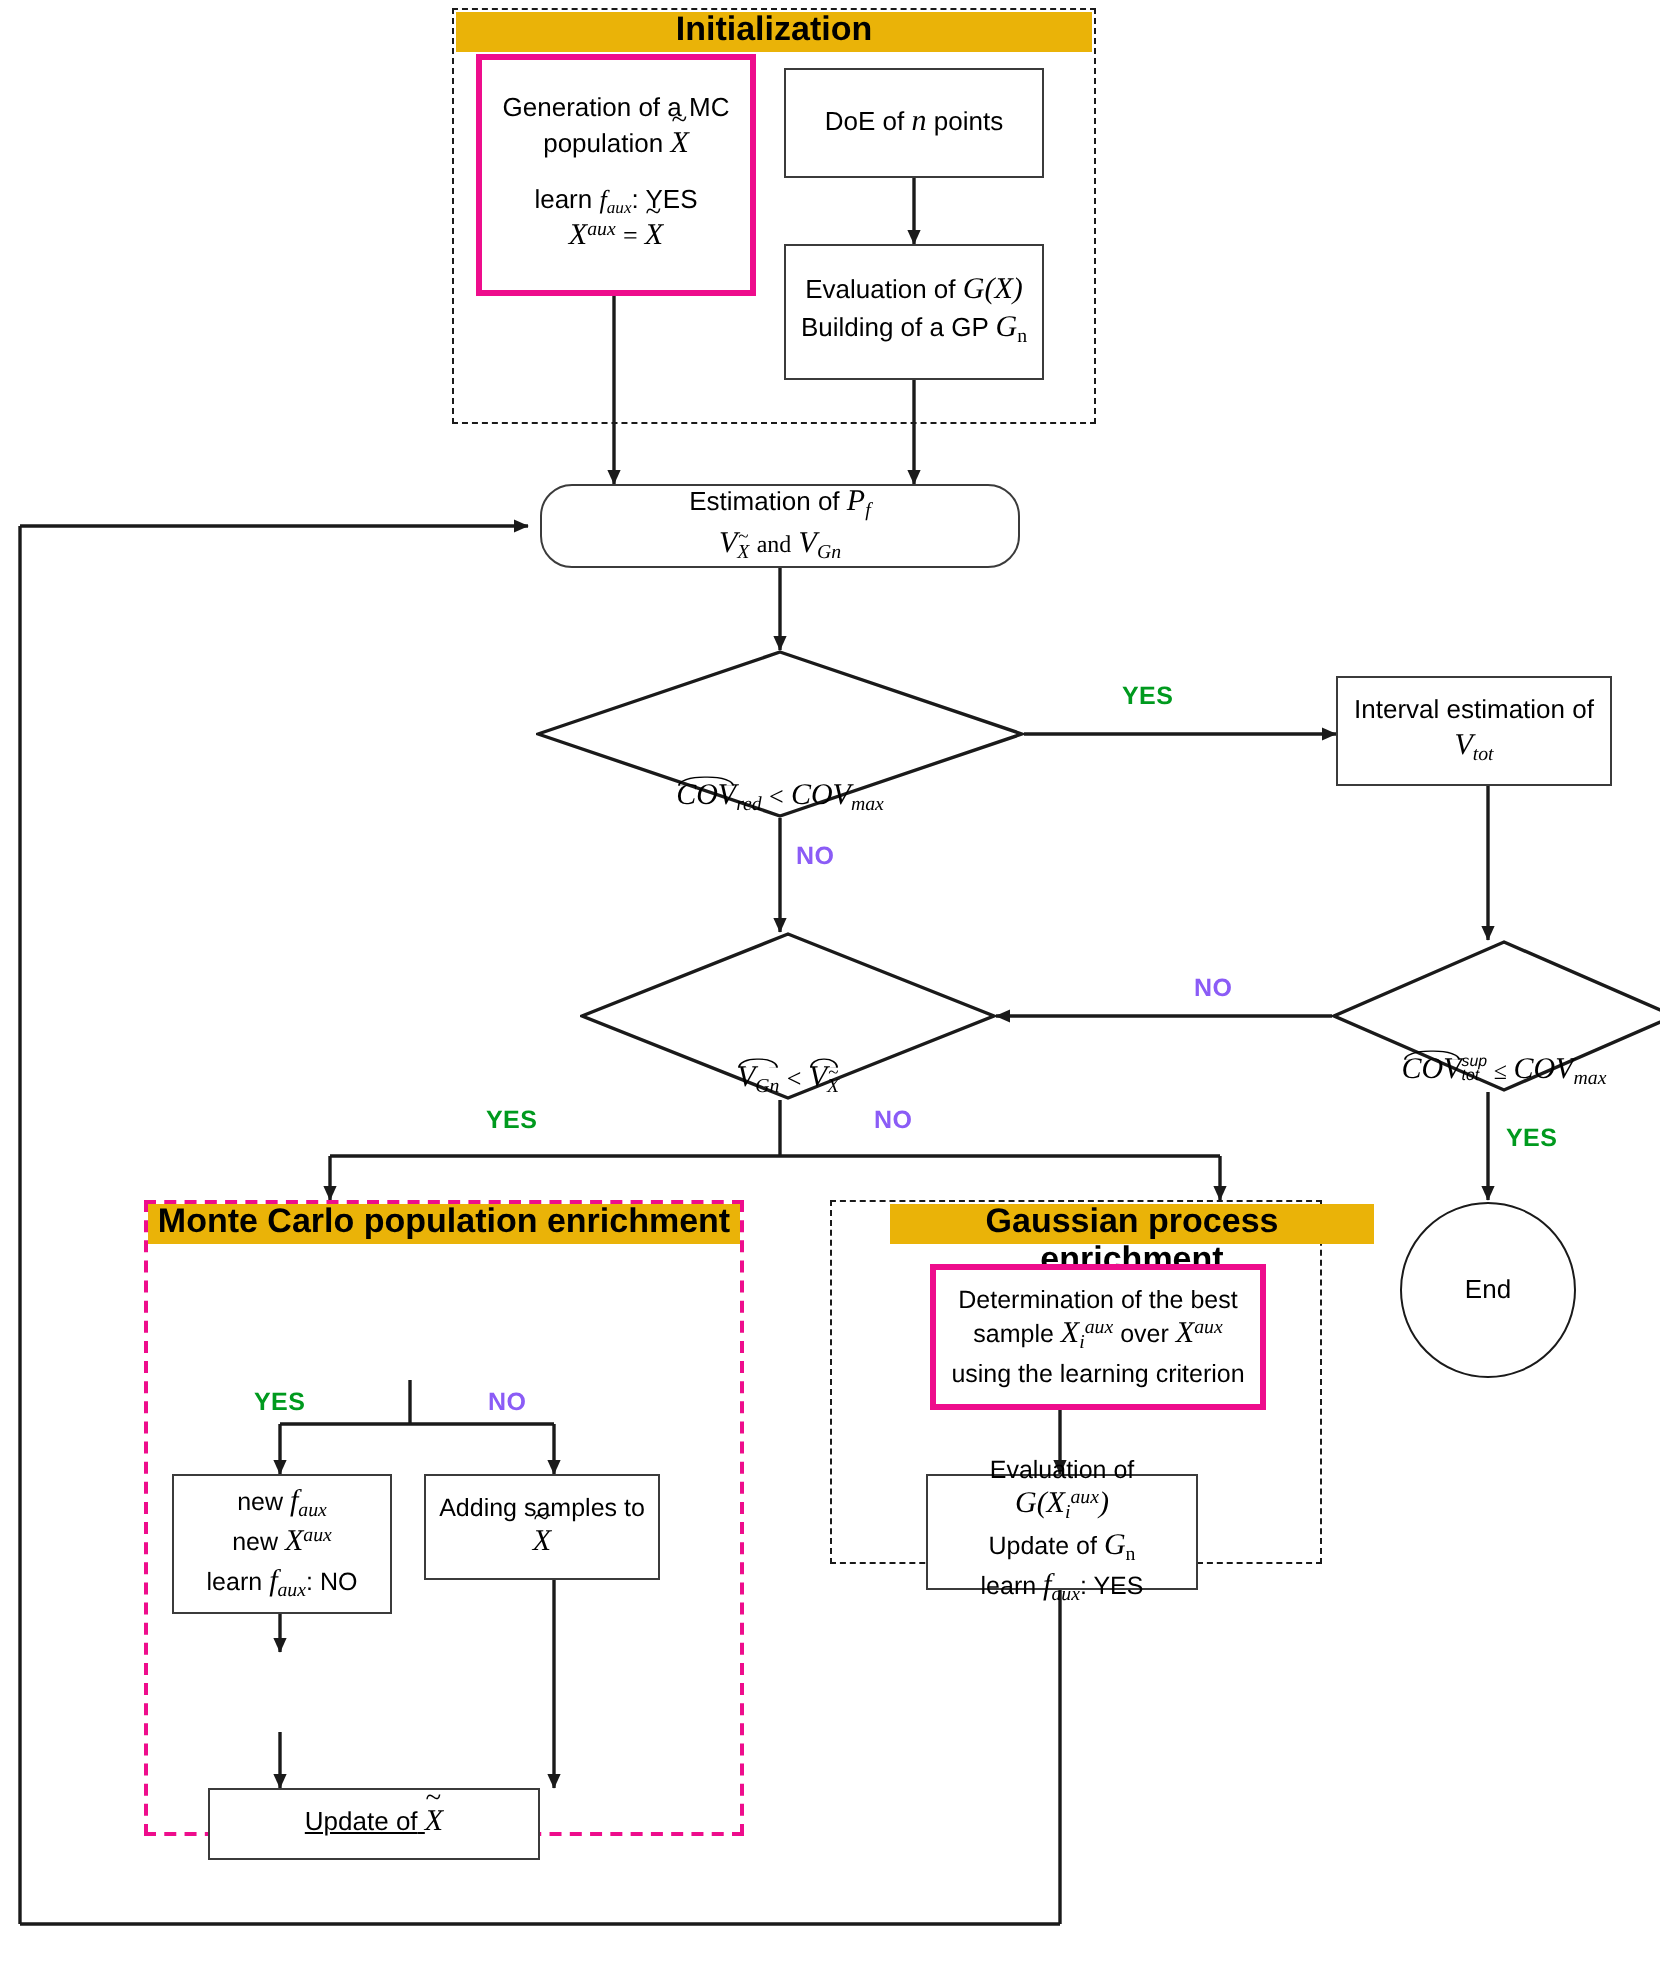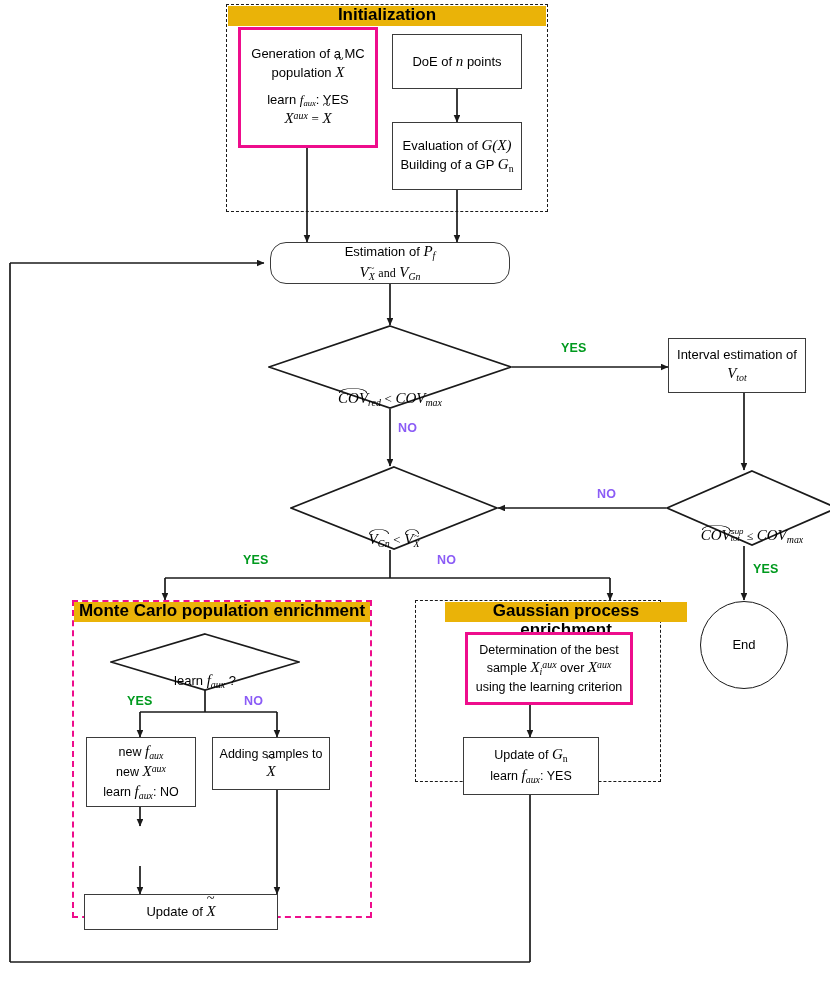--- a/index.html
+++ b/index.html
@@ -312,30 +312,20 @@
       <span class="mi big hat"><span>V</span><sub class="tld" style="font-style:italic;">X</sub></span>
     </div>
   </div>
 
   <div class="elabel yes" style="left:243px;top:553px;">YES</div>
   <div class="elabel no" style="left:437px;top:553px;">NO</div>
 
   <div class="group dashed-pink" style="left:72px;top:600px;width:300px;height:318px;"></div>
   <div class="group-title" style="left:74px;top:602px;width:296px;height:20px;">Monte Carlo population enrichment</div>
 
-  <div class="diamond" style="left:110px;top:633px;width:190px;height:58px;">
-    <svg class="dshape" viewBox="0 0 190 58" preserveAspectRatio="none">
-      <polygon points="95,1 189,29 95,57 1,29" fill="#ffffff" stroke="#1a1a1a" stroke-width="1.7"></polygon>
-    </svg>
-    <div class="dlabel">
-      <span>learn</span>
-      <span class="mi big"><span>f</span><sub>aux</sub></span>
-      <span>?</span>
-    </div>
-  </div>
 
   <div class="elabel yes" style="left:127px;top:694px;">YES</div>
   <div class="elabel no" style="left:244px;top:694px;">NO</div>
 
   <div class="node box" style="left:86px;top:737px;width:110px;height:70px;font-size:12.5px;">
     <div class="inner">
       <div>
         <span>new</span>
         <span class="mi big"><span>f</span><sub>aux</sub></span>
       </div>
@@ -353,21 +343,21 @@
   <div class="node box" style="left:212px;top:737px;width:118px;height:53px;font-size:12.5px;">
     <div class="inner">
       <div>Adding samples to</div>
       <div>
         <span class="mi big tld">X</span>
       </div>
     </div>
   </div>
 
 
-  <div class="node box" style="left:84px;top:894px;width:194px;height:36px;">
+  <div class="node box" style="left:104px;top:894px;width:166px;height:36px;text-decoration:underline;">
     <div class="inner">
       <span>Update of</span>
       <span class="mi big tld">X</span>
     </div>
   </div>
 
   <div class="group dashed-black" style="left:415px;top:600px;width:246px;height:182px;"></div>
   <div class="group-title" style="left:417px;top:602px;width:242px;height:20px;margin-left:28px;">Gaussian process enrichment</div>
 
   <div class="node box pink" style="left:465px;top:632px;width:168px;height:73px;font-size:12.5px;">
@@ -379,20 +369,24 @@
         <span>over</span>
         <span class="mi big"><span>X</span><sup>aux</sup></span>
       </div>
       <div>using the learning criterion</div>
     </div>
   </div>
 
   <div class="node box" style="left:463px;top:737px;width:136px;height:58px;font-size:12.5px;">
     <div class="inner">
       <div>
+        <span>Evaluation of</span>
+        <span class="mi big"><span>G(X</span><sub>i</sub><sup>aux</sup><span>)</span></span>
+      </div>
+      <div>
         <span>Update of</span>
         <span class="cal big"><span>G</span><sub style="font-style:normal;">n</sub></span>
       </div>
       <div>
         <span>learn</span>
         <span class="mi big"><span>f</span><sub>aux</sub></span><span>: YES</span>
       </div>
     </div>
   </div>
 

